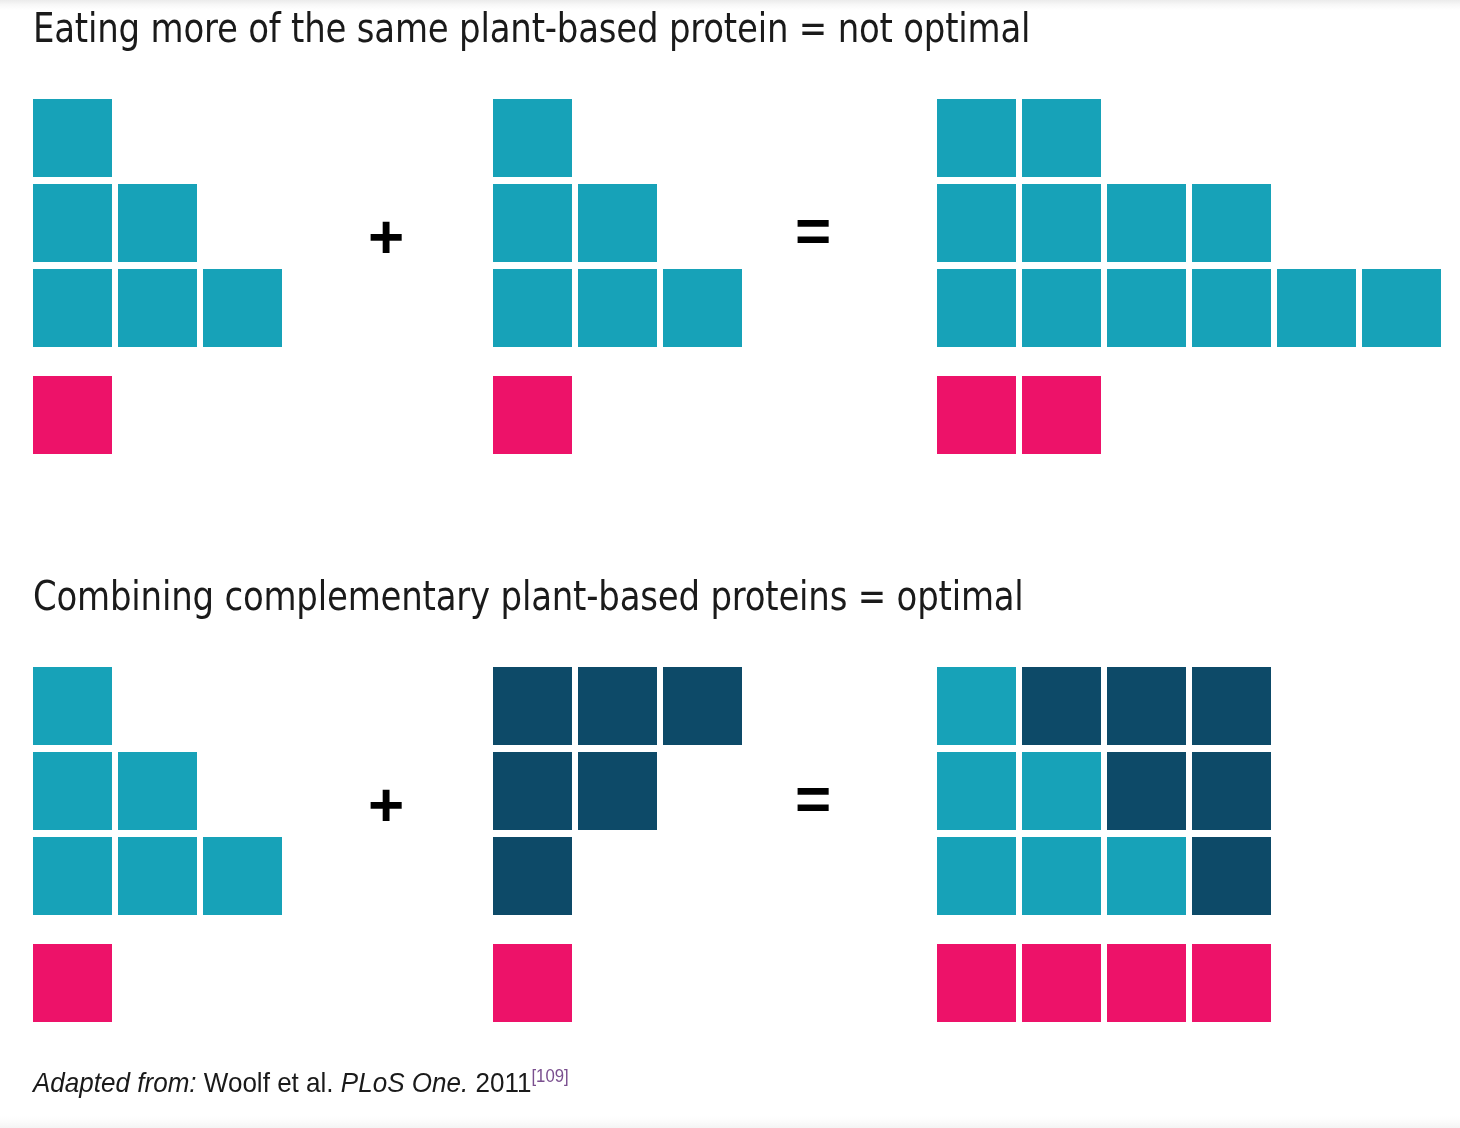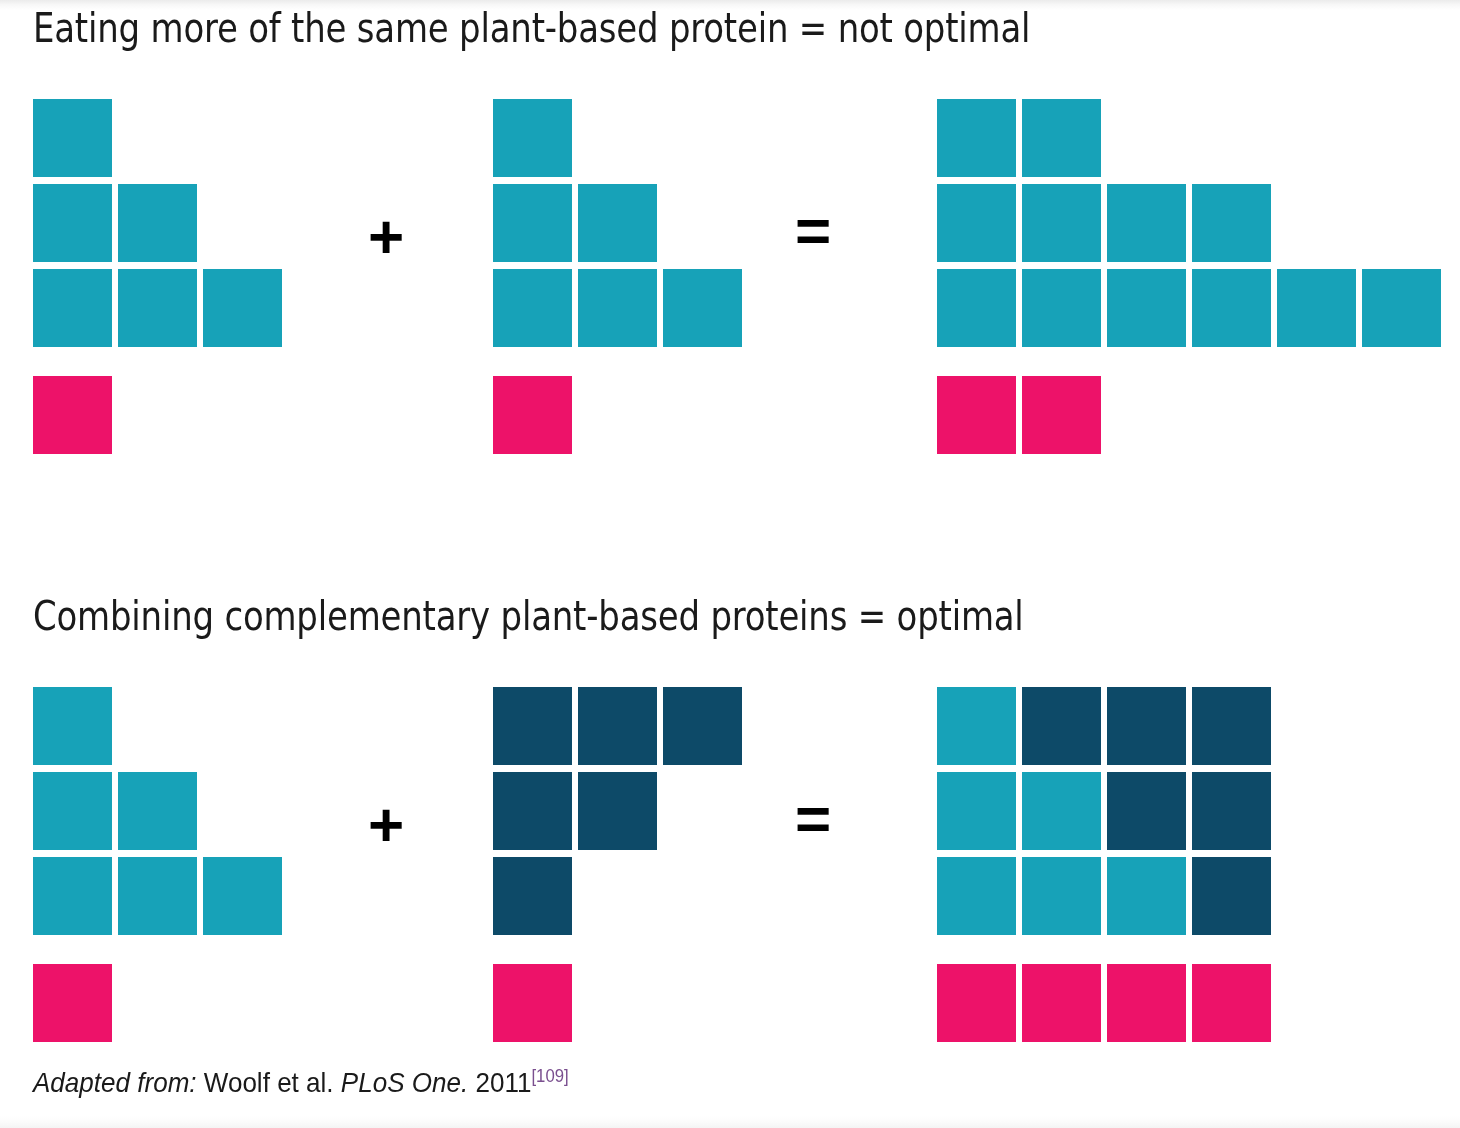--- a/index.html
+++ b/index.html
@@ -185,21 +185,21 @@
         <div class="cell teal"></div>
       </div>
       <div style="height: 22px;"></div>
       <div class="pinkrow">
         <div class="cell pink"></div>
         <div class="cell pink"></div>
       </div>
     </div>
 </div>
 
-<div class="section" id="section-2" style="top:588px; height:500px;">
+<div class="section" id="section-2" style="top:568px; height:500px;">
 
   <div class="section-title" style="top:4px;">Combining complementary plant-based proteins = optimal</div>
 
   <div class="group" id="s2-t1" style="left:33px; top:99px;">
       <div class="brow">
         <div class="cell teal"></div>
       </div>
       <div class="brow">
         <div class="cell teal"></div>
         <div class="cell teal"></div>

